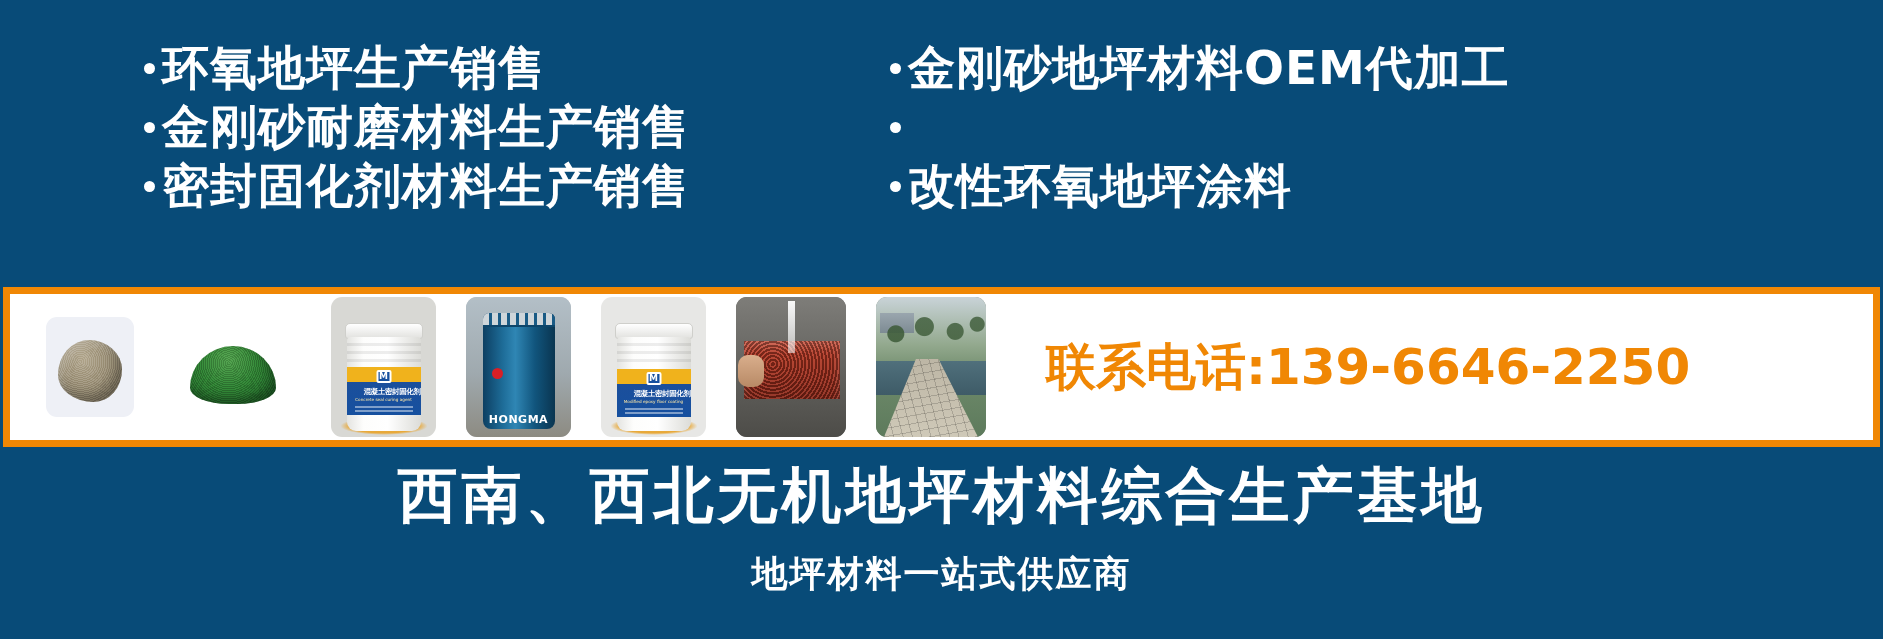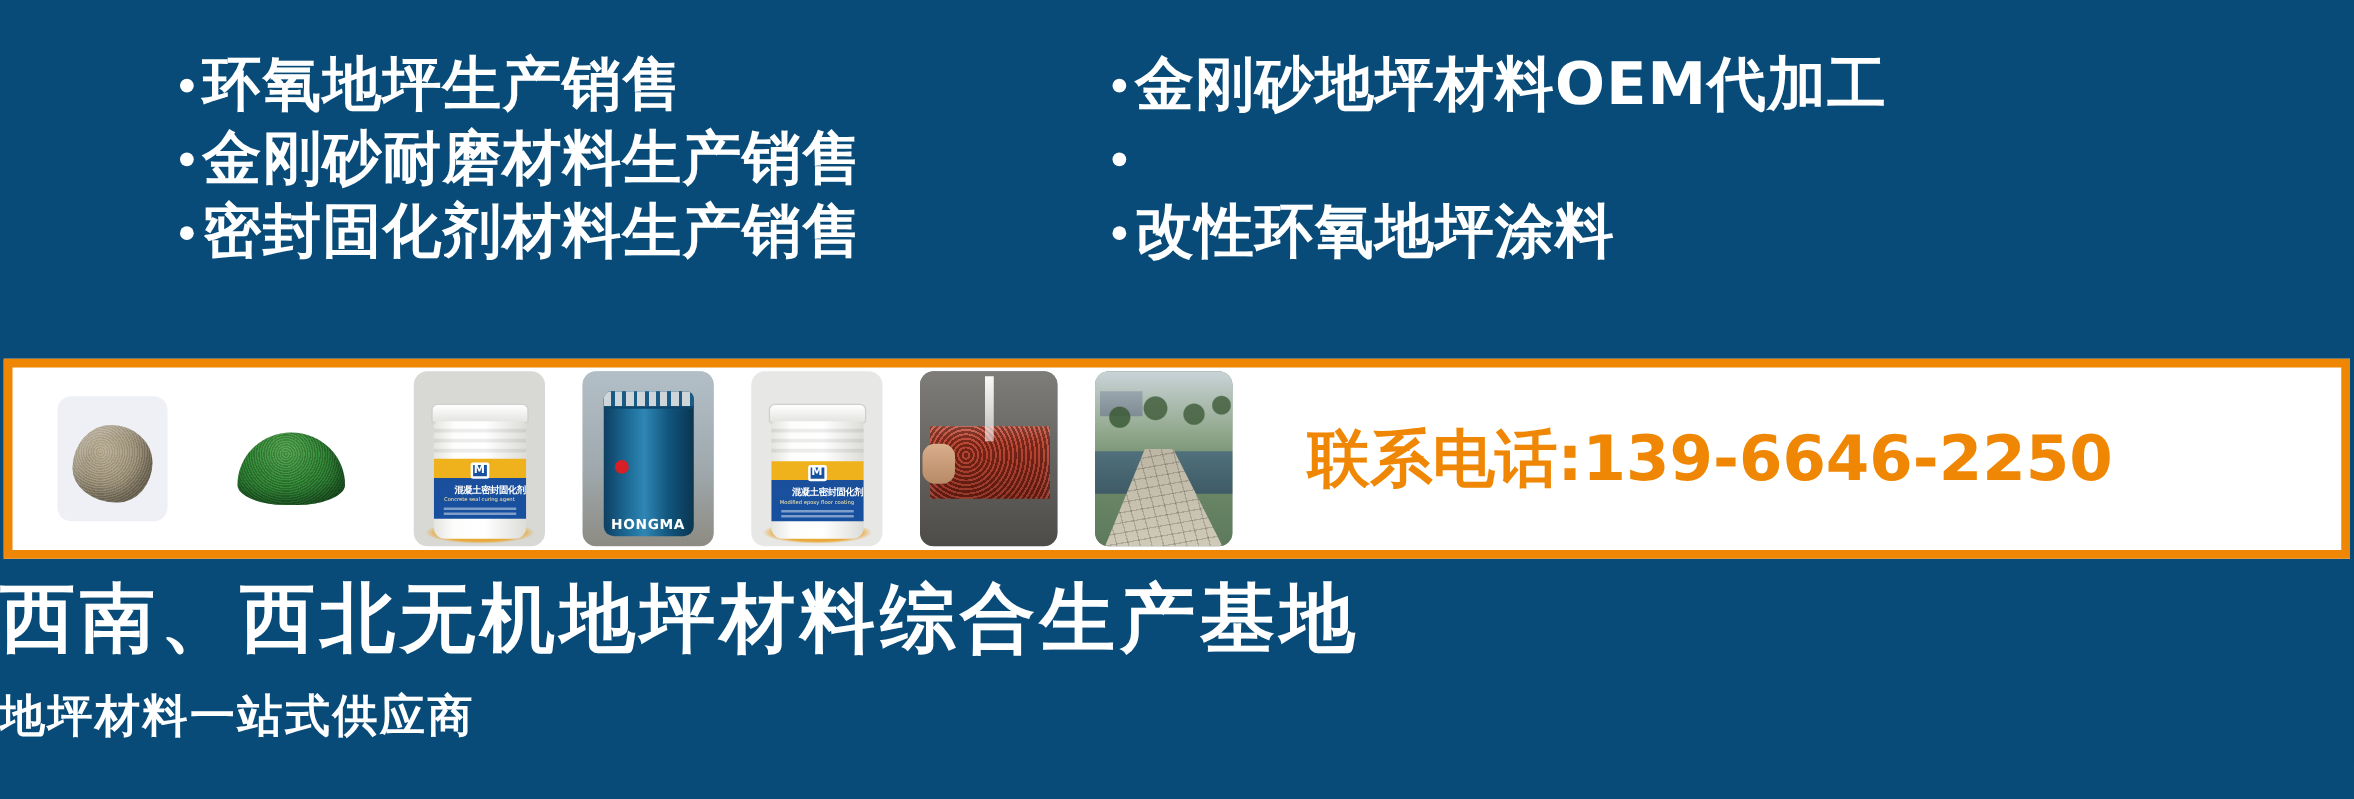--- a/index.html
+++ b/index.html
@@ -219,30 +219,31 @@
     color:#F08704;
     font-size:50px;
     font-weight:bold;
     letter-spacing:0px;
     white-space:nowrap;
   }
 
   
   .headline{
     position:absolute;left:0;top:459px;width:1883px;
-    text-align:left;
+    text-align:center;
     color:#ffffff;
     font-size:60px;
     font-weight:bold;
     letter-spacing:4px;
     white-space:nowrap;
     line-height:72px;
   }
   .subline{
     position:absolute;left:0;top:551px;width:1883px;
+    text-align:center;
     color:#ffffff;
     font-size:36px;
     font-weight:bold;
     letter-spacing:2px;
     white-space:nowrap;
     line-height:46px;
   }
 </style>
 </head>
 <body>

